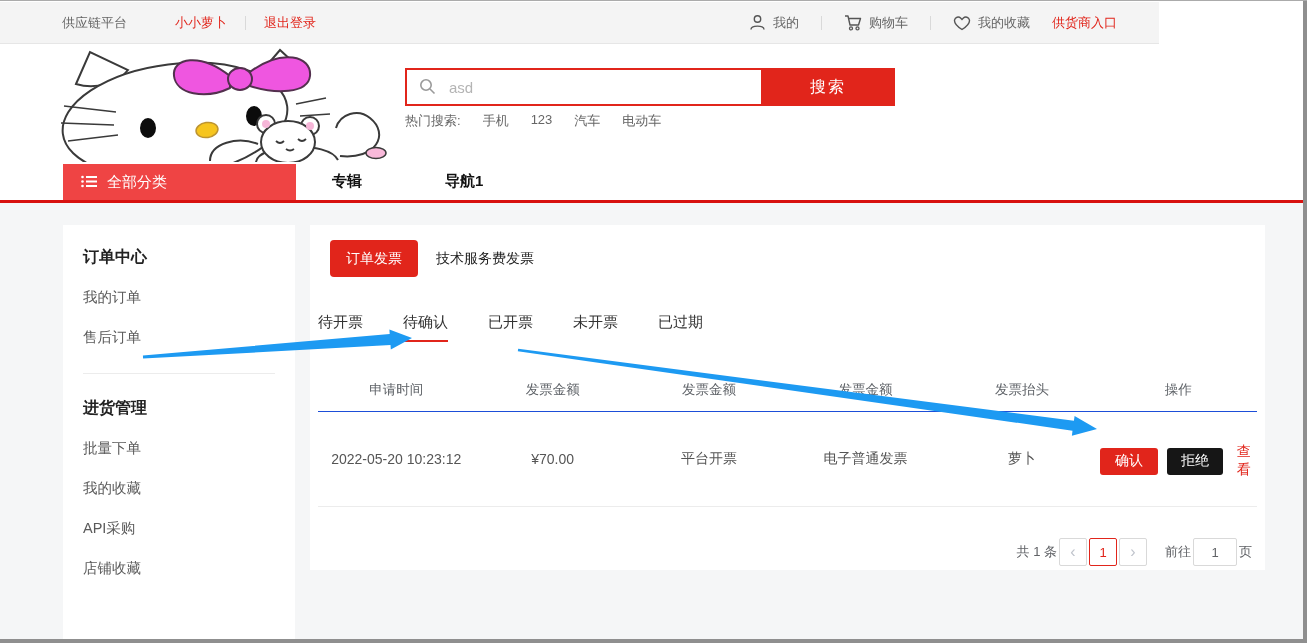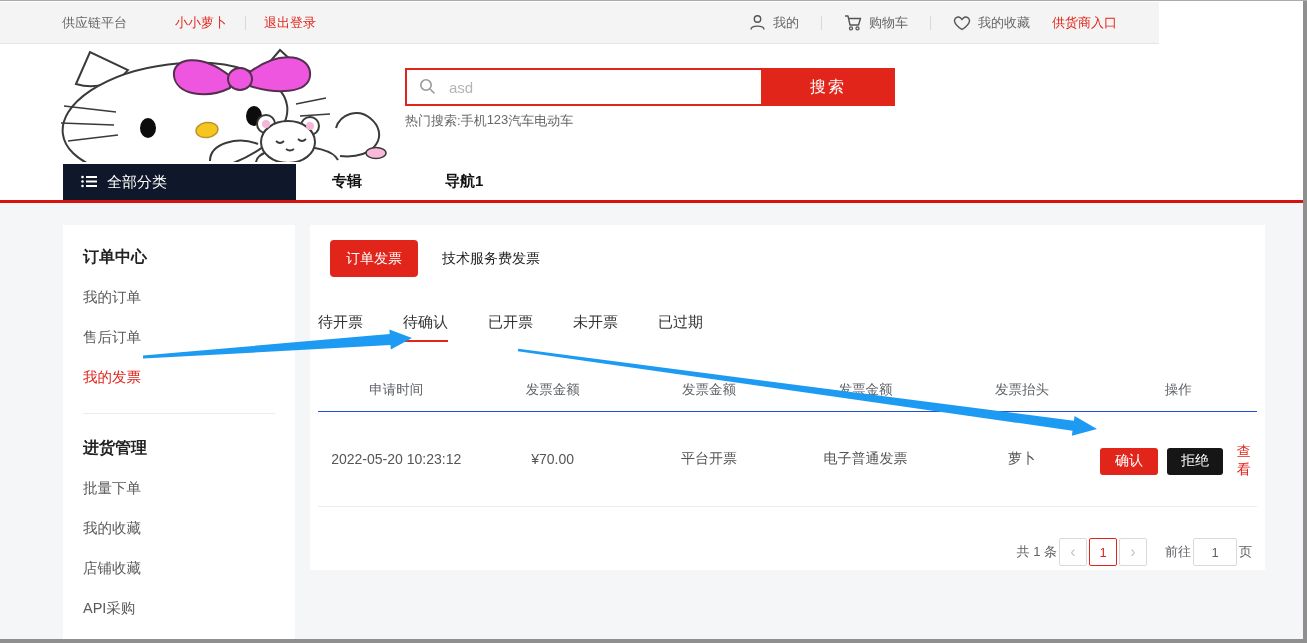--- a/index.html
+++ b/index.html
@@ -31,47 +31,47 @@
     width:370px; height:38px; border:2px solid #e1251b; border-right:none;
     padding-left:42px; font-size:15px; color:#555; outline:none; background:#fff;
     font-family:"Liberation Sans","DejaVu Sans",sans-serif;
   }
   .search-input::placeholder { color:#b4b4b4; }
   .search-icon { position:absolute; left:14px; top:10px; }
   .search-btn {
     width:140px; height:38px; background:#e1251b; color:#fff; font-size:16px;
     border:none; cursor:pointer; letter-spacing:2px;
   }
-  .hot-row { position:absolute; left:405px; top:111px; font-size:13px; color:#666; display:flex; gap:0; }
+  .hot-row { position:absolute; left:405px; top:111px; font-size:13px; color:#666; display:flex; gap:22px; }
   .hot-row .kw { cursor:pointer; }
   
   .navbar { position:absolute; left:0; top:163px; width:1307px; height:36px; background:#fff; }
   .nav-redline { position:absolute; left:0; top:199px; width:1307px; height:3px; background:#d8120f; }
   .all-cat {
-    position:absolute; left:63px; top:0; width:233px; height:36px; background:#0f172a;
+    position:absolute; left:63px; top:0; width:233px; height:36px; background:#ef4444;
     color:#fff; font-size:15px; display:flex; align-items:center; gap:10px;
     padding-left:18px; cursor:pointer;
   }
   .nav-item { position:absolute; top:8px; font-size:15px; font-weight:700; color:#111; cursor:pointer; }
   .nav-item.n1 { left:332px; }
   .nav-item.n2 { left:445px; }
   
   .content-bg { position:absolute; left:0; top:202px; width:1307px; height:441px; background:#f5f6f7; }
   .side-panel {
     position:absolute; left:63px; top:224px; width:232px; height:419px;
     background:#fff; padding:22px 20px 0 20px;
   }
   .side-title { font-size:16px; font-weight:700; color:#222; margin-bottom:20px; }
   .side-link { display:block; font-size:14.5px; color:#5a5a5a; margin-bottom:21px; cursor:pointer; }
   .side-link.active { color:#e1251b; }
   .side-divider { border-top:1px solid #ececec; margin:26px 0 24px 0; }
   .main-panel {
     position:absolute; left:310px; top:224px; width:955px; height:345px; background:#fff;
   }
-  .type-row { position:absolute; left:20px; top:15px; display:flex; align-items:center; gap:24px; }
+  .type-row { position:absolute; left:20px; top:15px; display:flex; align-items:center; gap:18px; }
   .type-btn-active {
     background:#e1251b; color:#fff; border:none; border-radius:4px;
     width:88px; height:37px; font-size:14px; cursor:pointer;
     font-family:"Liberation Sans","DejaVu Sans",sans-serif;
   }
   .type-btn-plain { font-size:14px; color:#222; cursor:pointer; background:none; border:none;
     font-family:"Liberation Sans","DejaVu Sans",sans-serif; }
   .tabs { position:absolute; left:8px; top:88px; display:flex; gap:40px; font-size:15px; color:#333; }
   .tab { padding-bottom:8px; cursor:pointer; }
   .tab.active { border-bottom:2px solid #e1251b; }
@@ -223,27 +223,26 @@
   <span class="nav-item n2">导航1</span>
 </div>
 <div class="nav-redline"></div>
 
 <div class="content-bg"></div>
 
 <div class="side-panel">
   <div class="side-title">订单中心</div>
   <span class="side-link">我的订单</span>
   <span class="side-link">售后订单</span>
-  <span class="side-link active">我的发票</span>
   <div class="side-divider"></div>
   <div class="side-title">进货管理</div>
   <span class="side-link">批量下单</span>
   <span class="side-link">我的收藏</span>
+  <span class="side-link">API采购</span>
   <span class="side-link">店铺收藏</span>
-  <span class="side-link">API采购</span>
 
 </div>
 
 <div class="main-panel">
   <div class="type-row">
     <button class="type-btn-active">订单发票</button>
     <button class="type-btn-plain">技术服务费发票</button>
   </div>
 
   <div class="tabs">

